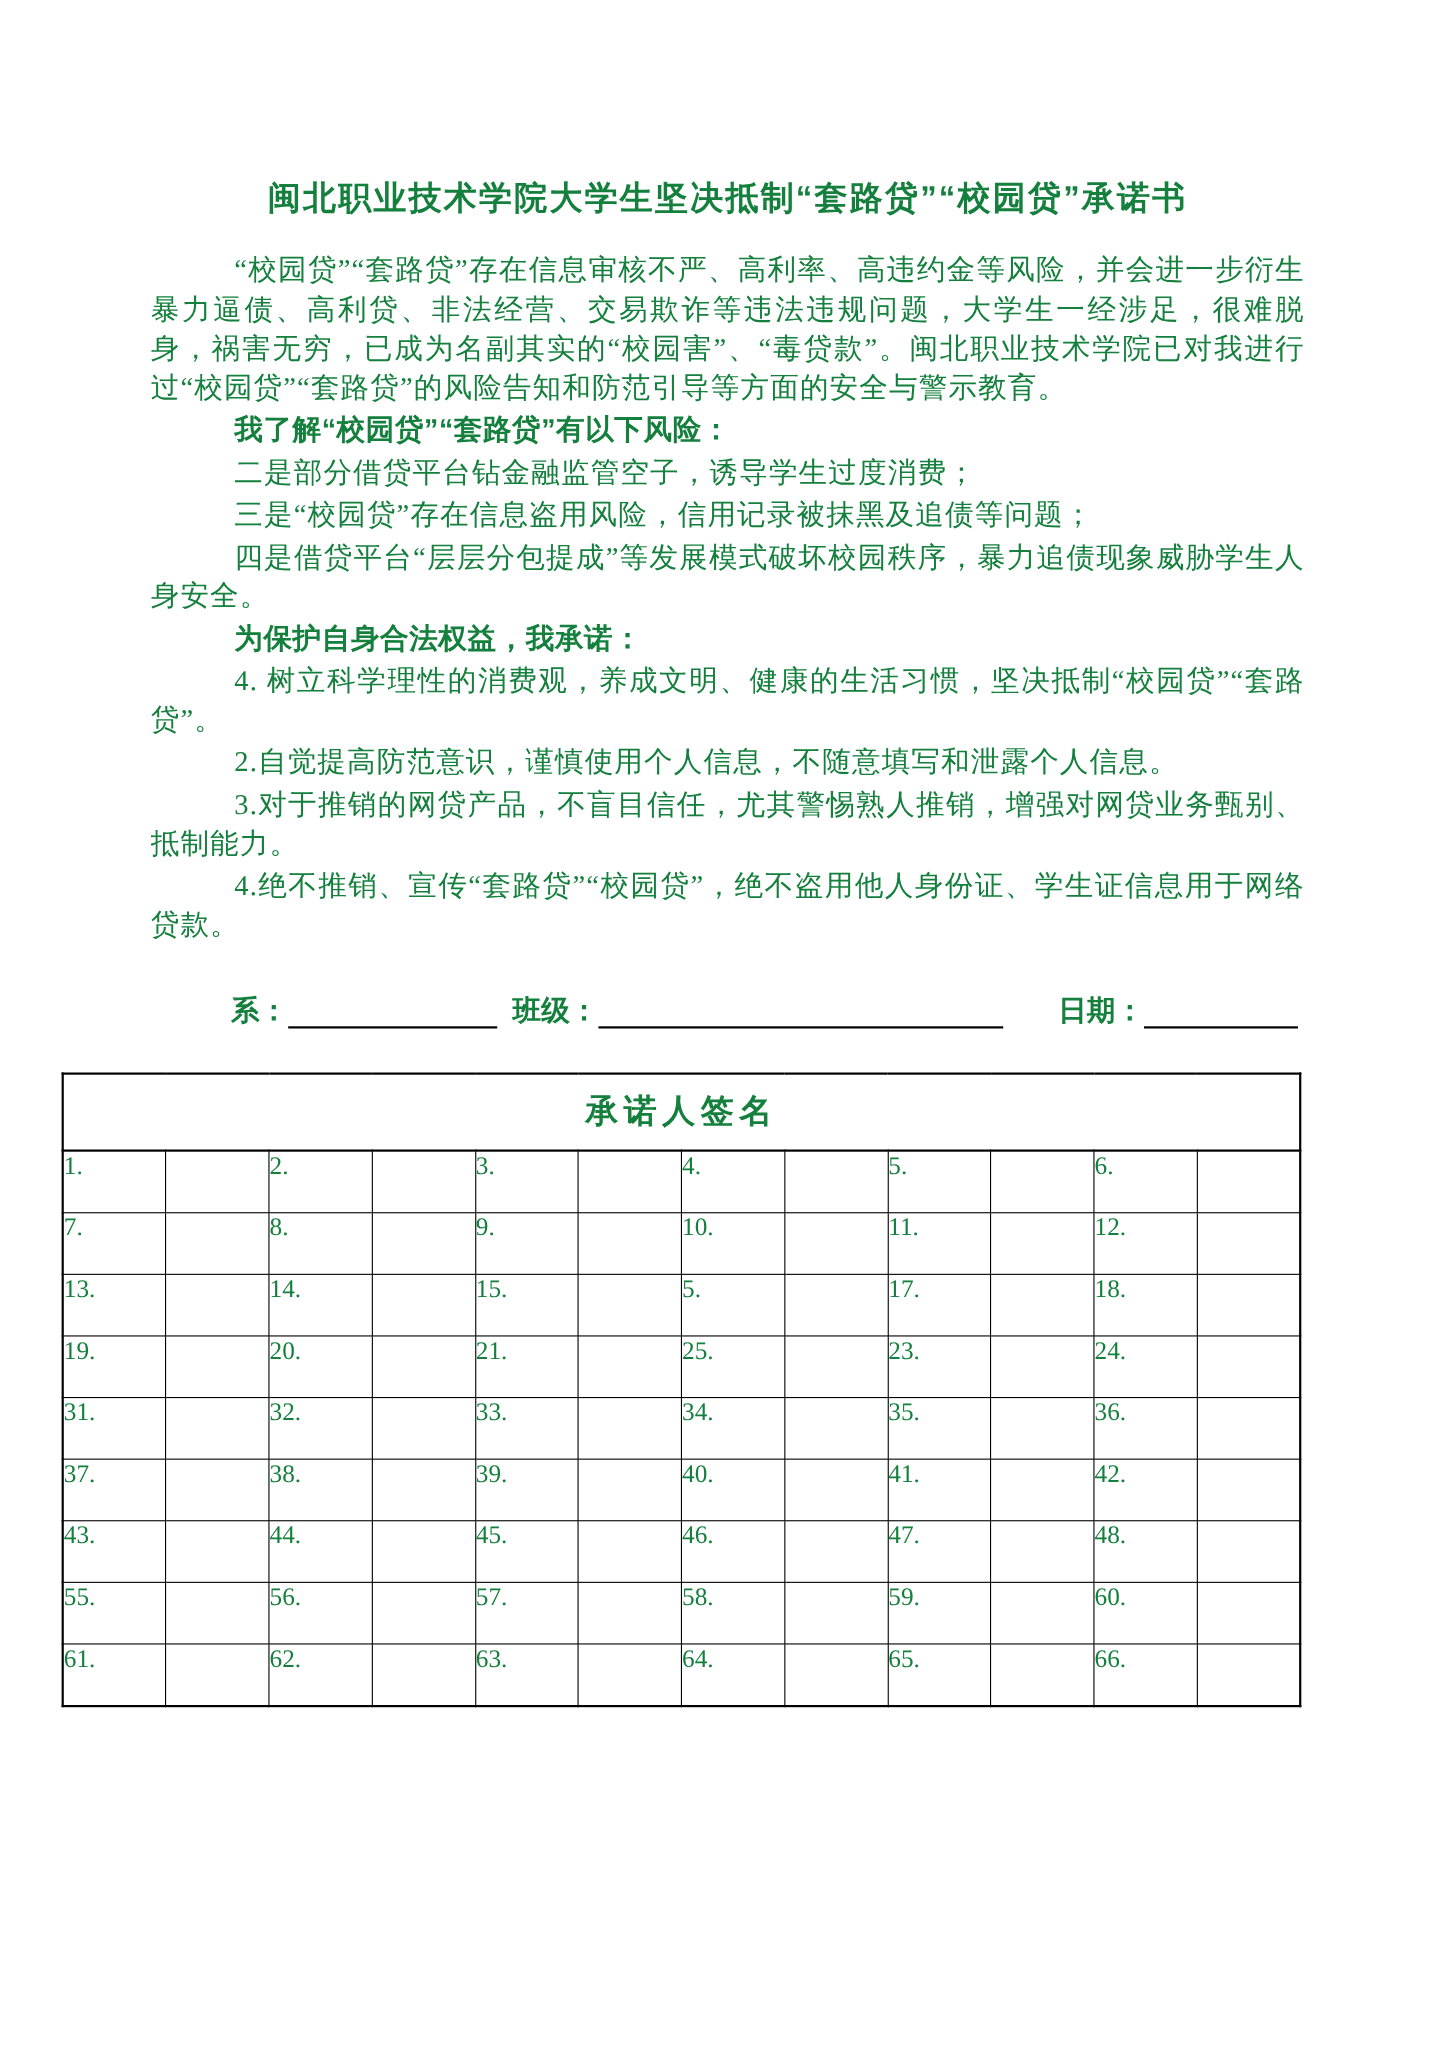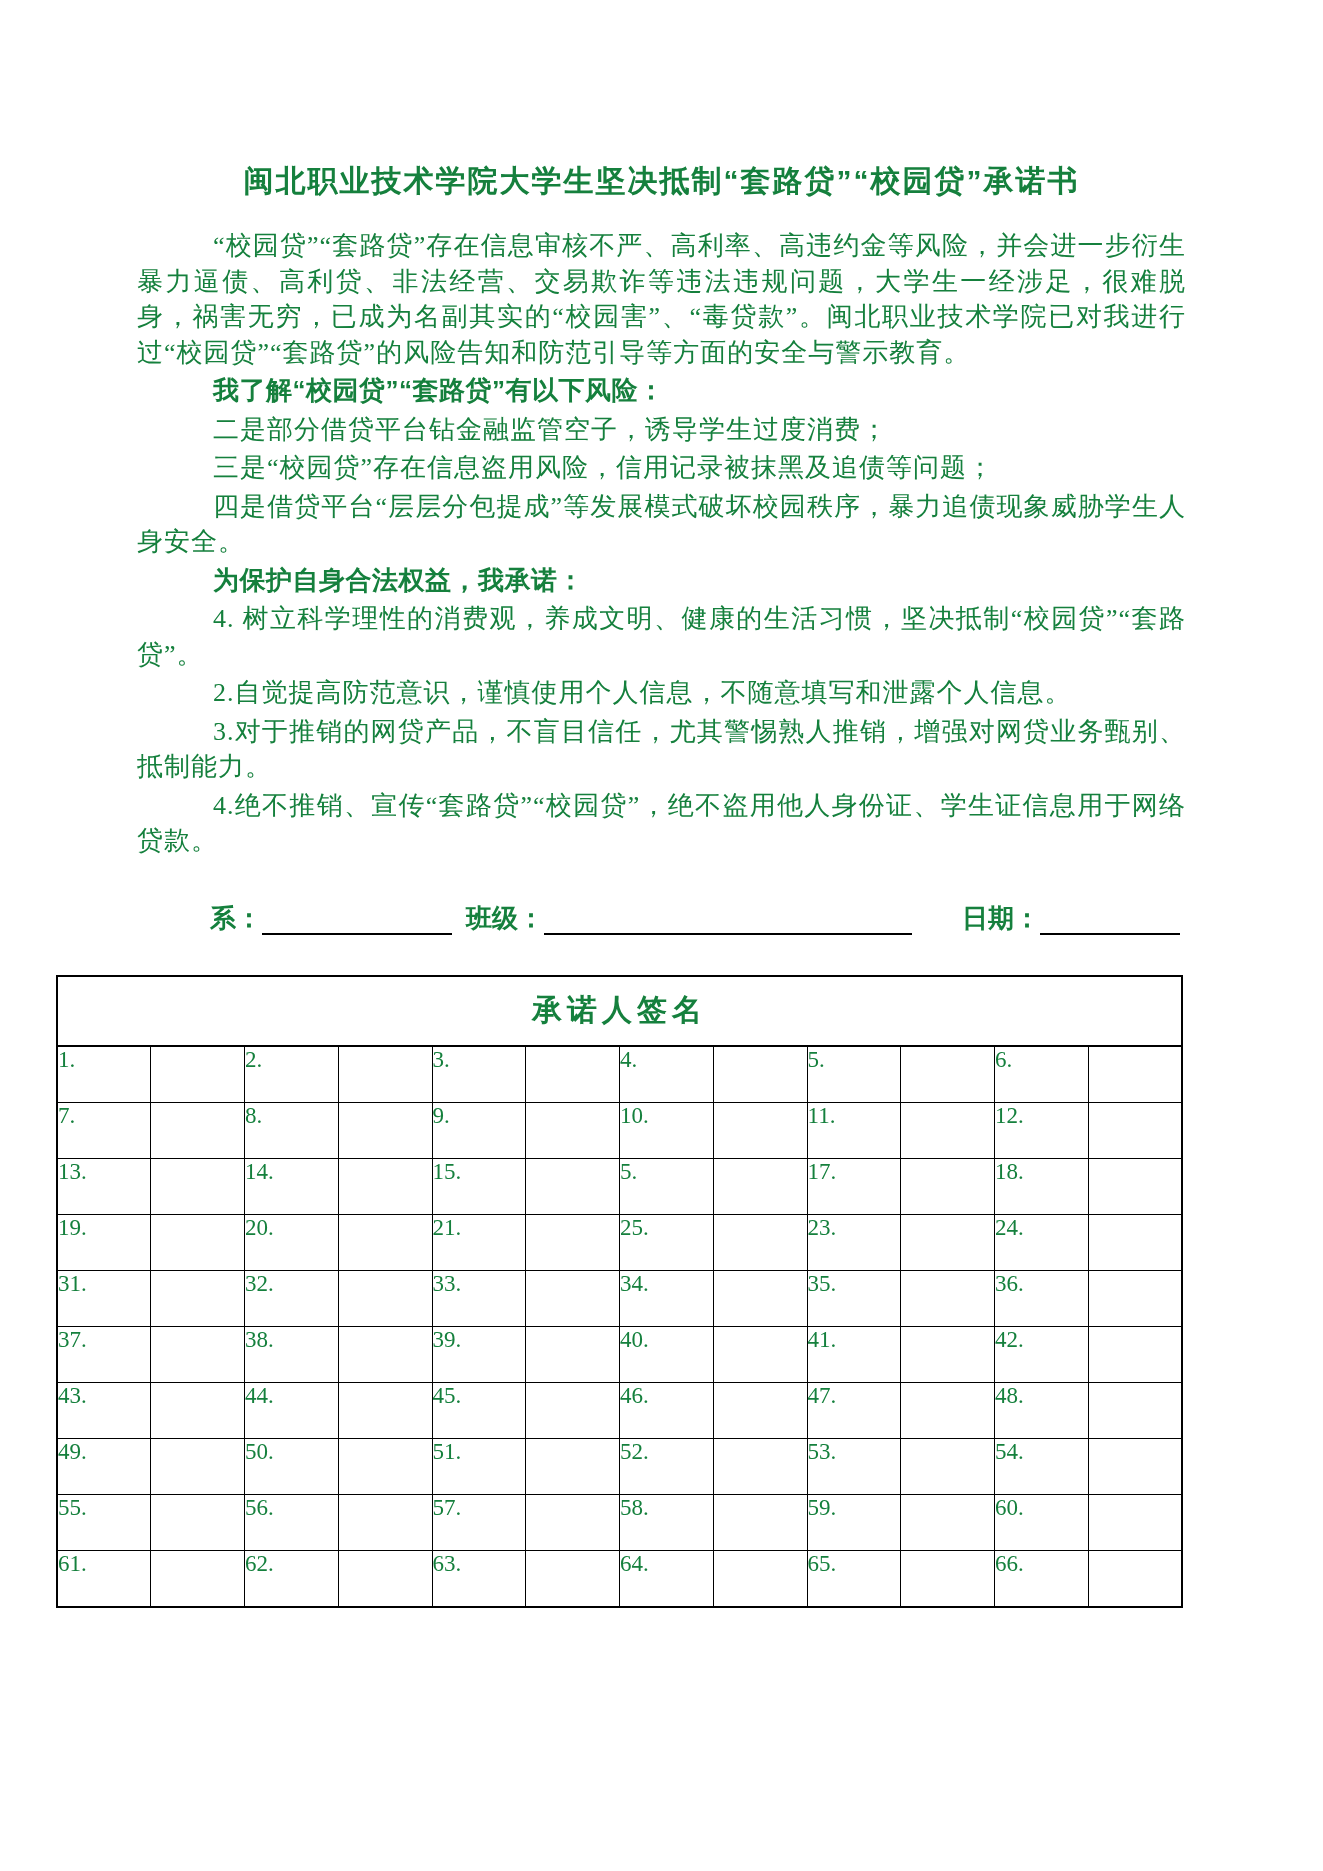--- a/index.html
+++ b/index.html
@@ -229,34 +229,20 @@
           <td class="num-cell">45.</td>
           <td class="sig-cell"></td>
           <td class="num-cell">46.</td>
           <td class="sig-cell"></td>
           <td class="num-cell">47.</td>
           <td class="sig-cell"></td>
           <td class="num-cell">48.</td>
           <td class="sig-cell"></td>
         </tr>
         <tr>
-          <td class="num-cell">49.</td>
-          <td class="sig-cell"></td>
-          <td class="num-cell">50.</td>
-          <td class="sig-cell"></td>
-          <td class="num-cell">51.</td>
-          <td class="sig-cell"></td>
-          <td class="num-cell">52.</td>
-          <td class="sig-cell"></td>
-          <td class="num-cell">53.</td>
-          <td class="sig-cell"></td>
-          <td class="num-cell">54.</td>
-          <td class="sig-cell"></td>
-        </tr>
-        <tr>
           <td class="num-cell">55.</td>
           <td class="sig-cell"></td>
           <td class="num-cell">56.</td>
           <td class="sig-cell"></td>
           <td class="num-cell">57.</td>
           <td class="sig-cell"></td>
           <td class="num-cell">58.</td>
           <td class="sig-cell"></td>
           <td class="num-cell">59.</td>
           <td class="sig-cell"></td>

